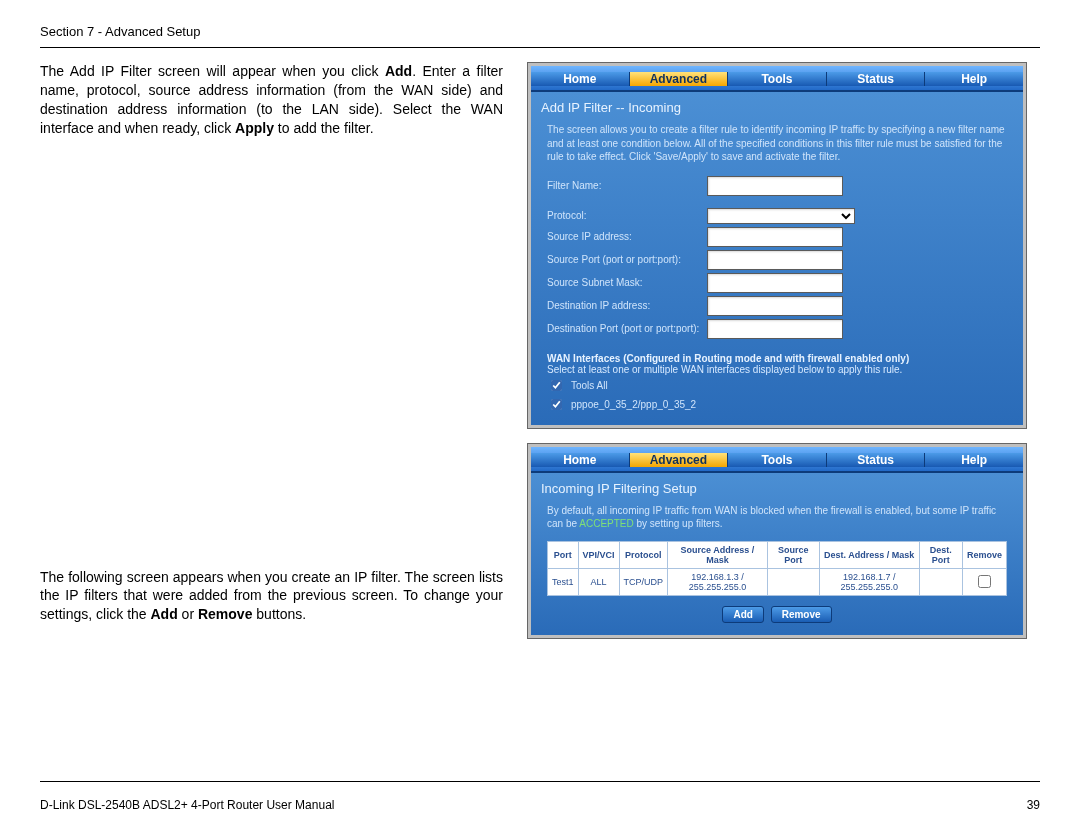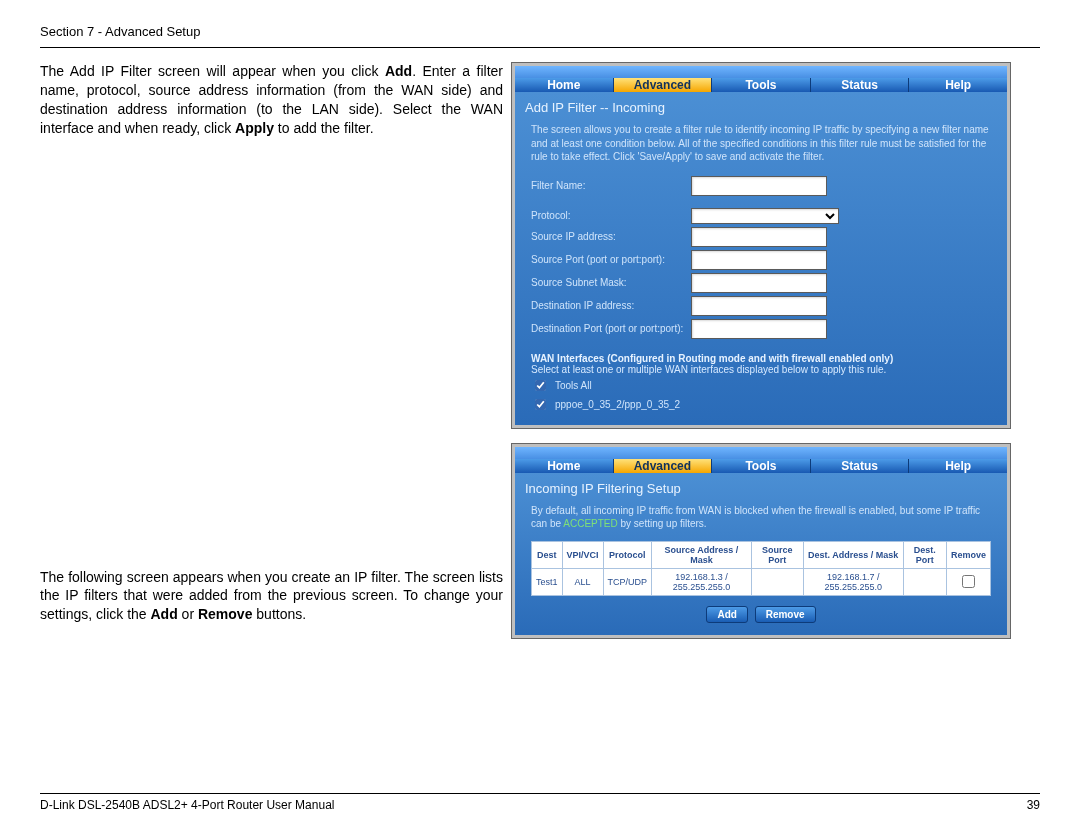--- a/index.html
+++ b/index.html
@@ -1,28 +1,28 @@
 <!DOCTYPE html>
 <html><head>
 <meta charset="utf-8">
 <style>
 html,body{margin:0;padding:0;font-family:Arial,Helvetica,sans-serif;background:#fff;color:#000}
 .page{width:1080px;height:834px;position:relative;box-sizing:border-box;padding:24px 40px 20px 40px}
 .section-header{font-size:13px;margin-bottom:8px}
 hr.rule{border:none;border-top:1px solid #000;margin:2px 0 14px 0}
-.columns{display:flex;gap:8px}
+.columns{display:flex;gap:24px}
 .left{width:463px}
 .right{width:500px}
 .para{font-size:14px;line-height:1.35;text-align:justify;margin-bottom:20px}
 .spacer{height:410px}
 .footer{position:absolute;bottom:22px;left:40px;right:40px}
-.footer-line{border-top:1px solid #000;padding-top:4px;display:flex;justify-content:space-between;font-size:12px}
+.footer-line{border-top:1px solid #000;padding-top:16px;display:flex;justify-content:space-between;font-size:12px}
 
 .shot{border:1px solid #666;background:#bfbfbf;padding:3px;margin-bottom:14px}
-.tabs{display:flex;background:linear-gradient(#6fb5ff,#1b63c3);height:26px;align-items:flex-end;box-shadow:inset 0 -2px 0 #0d3b7a}
+.tabs{display:flex;background:linear-gradient(#6fb5ff,#1b63c3);height:26px;align-items:center;box-shadow:inset 0 -2px 0 #0d3b7a}
 .tab{flex:1;font-size:12px;font-weight:bold;color:#fff;display:flex;align-items:center;justify-content:center;border-right:1px solid #0d3b7a;position:relative;background:linear-gradient(#4c9be8,#1859b2)}
 .tab:last-child{border-right:none}
 .tab.active{background:linear-gradient(#ffe27a,#f6a600);color:#11325c}
 .panel{background:linear-gradient(#4b8fd4,#2a6bb8);padding:8px 10px 10px 10px;color:#cfe4fb;font-size:10px}
 .panel-title{color:#e6f2ff;font-size:13px;margin-bottom:8px}
 .desc{color:#cfe4fb;font-size:10px;line-height:1.35;margin:4px 6px 12px 6px}
 .form-row{display:flex;align-items:center;margin:3px 6px}
 .form-row .lbl{color:#cfe4fb;font-size:10px;width:160px}
 .form-row input,.form-row select{height:16px;font-size:10px;background:#fff;border:1px solid #5a5a5a;box-shadow:inset 1px 1px 2px rgba(0,0,0,.15)}
 .form-row input{width:130px}
@@ -132,21 +132,21 @@
         <div class="panel">
           <div class="panel-title">Incoming IP Filtering Setup</div>
           <div class="desc2">
             <span>By default, all incoming IP traffic from WAN is blocked when the firewall is enabled, but some IP traffic can be </span>
             <span class="accepted">ACCEPTED</span>
             <span> by setting up filters.</span>
           </div>
           <table class="filter-table">
             <tbody>
                 <tr>
-              <th>Dest</th>
+              <th>Port</th>
               <th>VPI/VCI</th>
               <th>Protocol</th>
               <th>Source Address / Mask</th>
               <th>Source Port</th>
               <th>Dest. Address / Mask</th>
               <th>Dest. Port</th>
               <th>Remove</th>
             </tr>
             <tr>
               <td>Test1</td>

